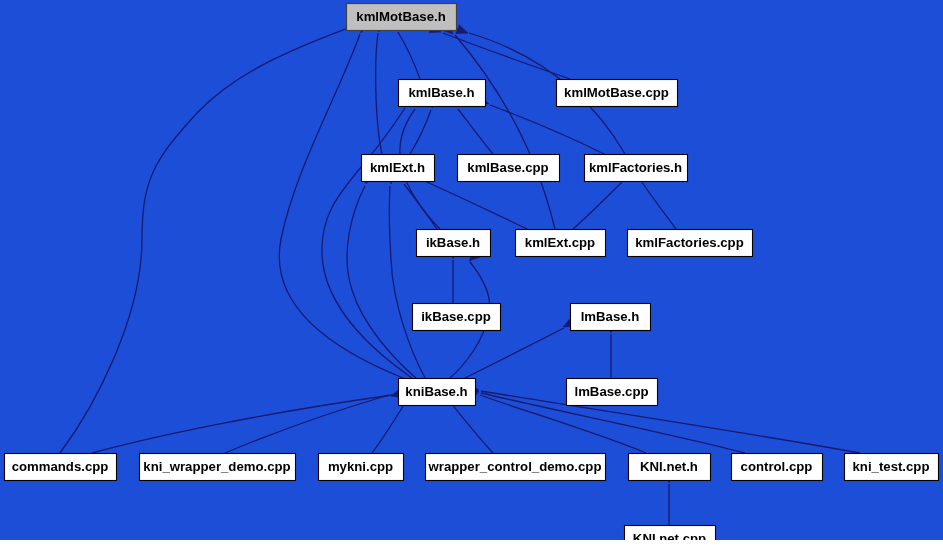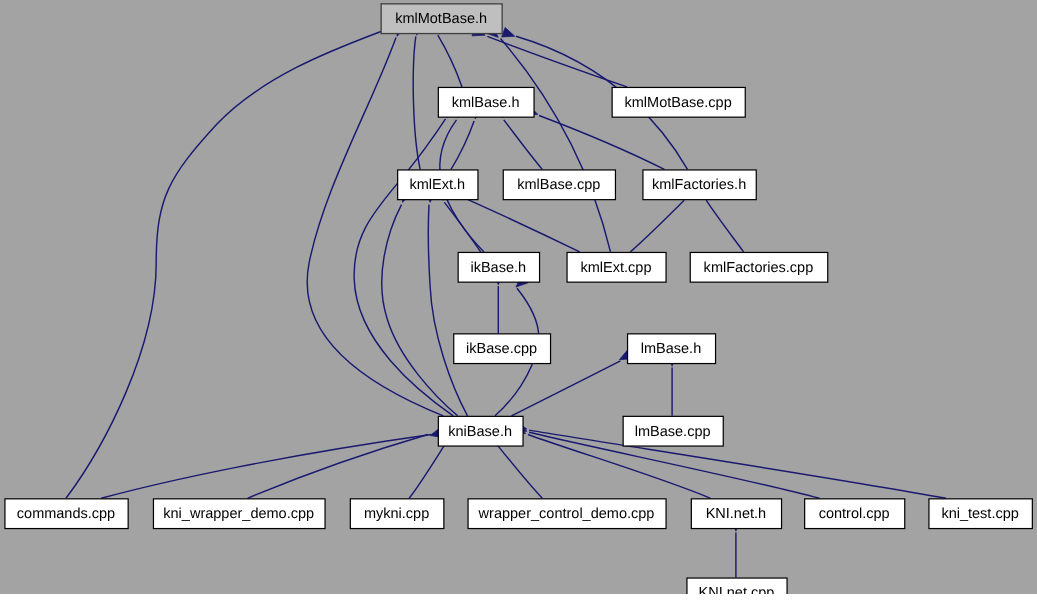--- a/index.html
+++ b/index.html
@@ -4,23 +4,24 @@
 <style>
   html, body {
     margin: 0;
     padding: 0;
     background: #ffffff;
   }
   #graph-root {
     position: relative;
     width: 943px;
     height: 540px;
-    background: #a3a3a3;
+    background: #1d4ed8;
     font-family: "Liberation Sans", sans-serif;
     overflow: hidden;
+    font-weight: bold;
   }
   svg#graph-canvas {
     position: absolute;
     left: 0;
     top: 0;
     width: 943px;
     height: 560px;
   }
   .edge-path {
     fill: none;

